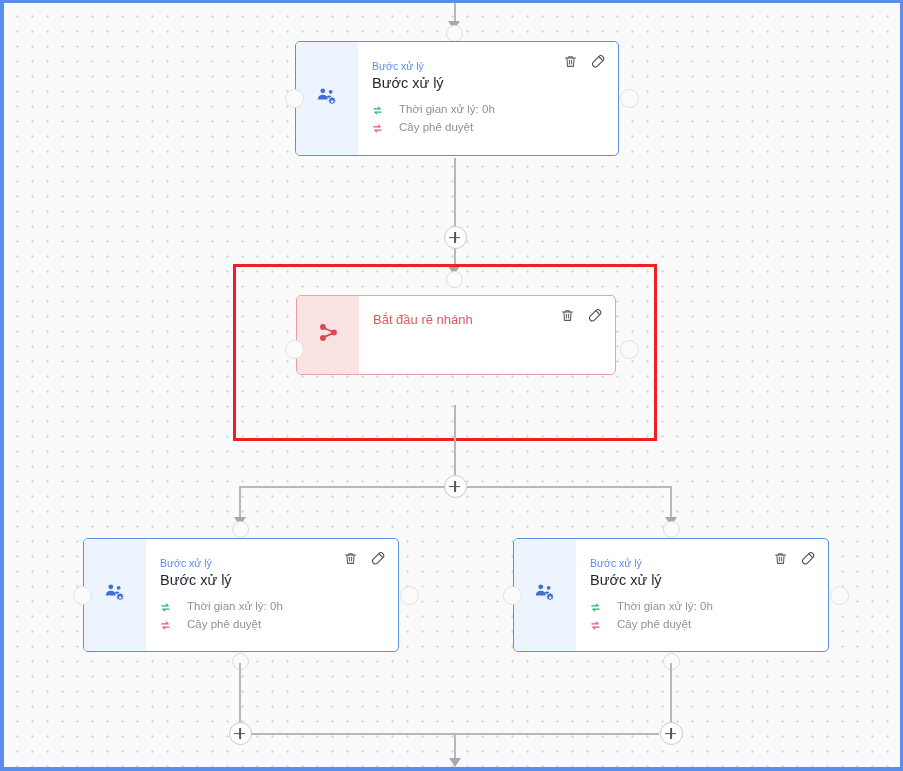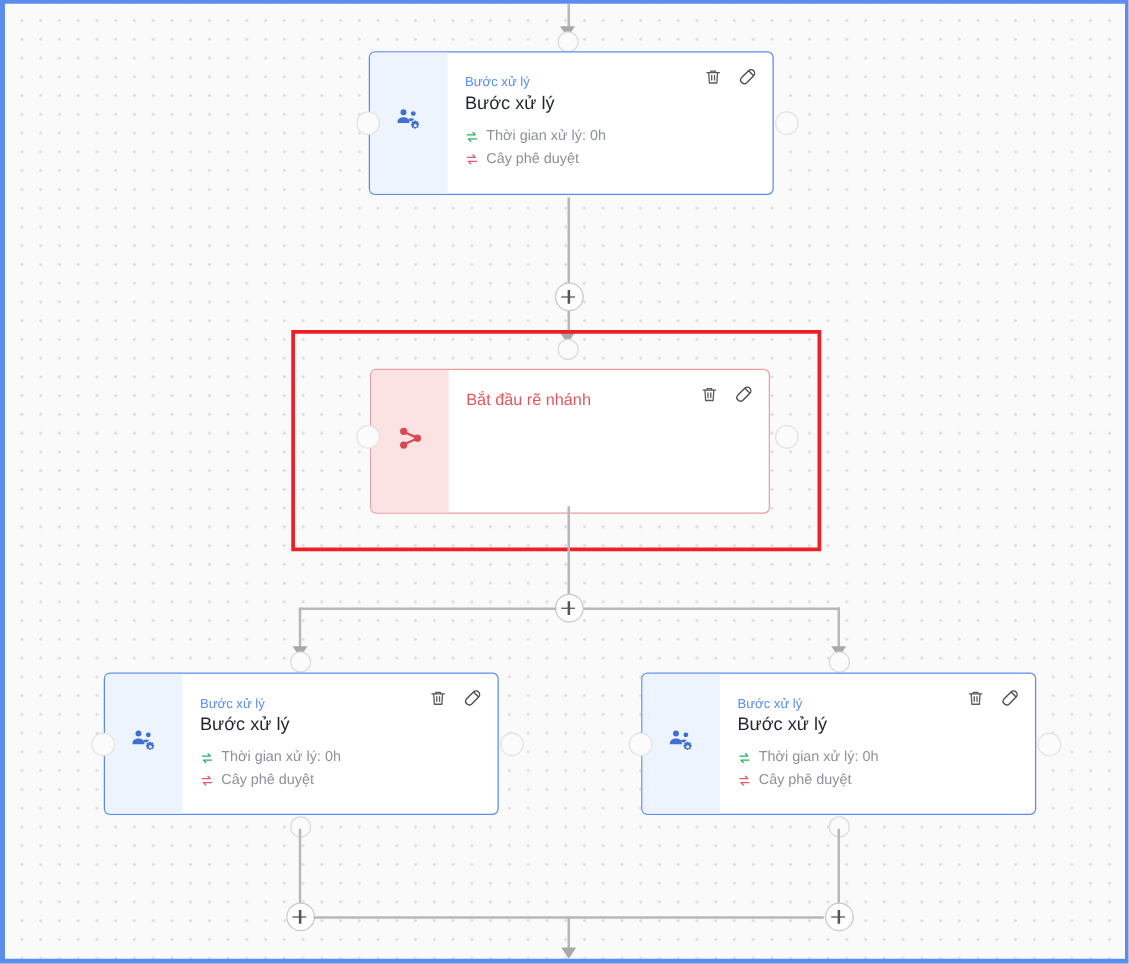--- a/index.html
+++ b/index.html
@@ -143,21 +143,21 @@
   }
   .node-title {
     font-size: 14.5px;
     color: #1f2430;
     line-height: 1.3;
     margin-bottom: 8px;
   }
   .node-meta-row {
     display: flex;
     align-items: center;
-    gap: 6px;
+    gap: 16px;
     font-size: 11.5px;
     color: #8d9299;
     line-height: 1.55;
   }
   .meta-icon { width: 11px; height: 11px; display: block; flex: 0 0 auto; }
 
   .node.red .node-body { padding: 16px 16px 14px 14px; }
   .red-title {
     font-size: 13px;
     color: #e2575f;
@@ -241,21 +241,21 @@
     </div>
   </div>
   <div class="port-side" style="left:281px; top:86px;"></div>
   <div class="port-side" style="left:616px; top:86px;"></div>
 
   <div class="edge-v" style="left:450px; top:155px; height:110px;"></div>
   <div class="plus-btn" style="left:439.5px; top:223px;"></div>
   <div class="arrow-down" style="left:444px; top:263px;"></div>
   <div class="port" style="left:441.5px; top:268px;"></div>
 
-  <div class="node red" style="left:292px; top:292px; width:320px; height:116px;">
+  <div class="node red" style="left:292px; top:292px; width:320px; height:80px;">
     <div class="node-icon-pane">
       <span>
         <svg width="22" height="22" viewBox="0 0 24 24" fill="none" stroke="#d94a52" stroke-width="2" stroke-linecap="round">
           <circle cx="6.5" cy="5.5" r="2.2" fill="#d94a52"></circle>
           <circle cx="6.5" cy="17.5" r="2.2" fill="#d94a52"></circle>
           <circle cx="18.5" cy="11.5" r="2.2" fill="#d94a52"></circle>
           <path d="M8.2 6.8l8.8 3.8"></path>
           <path d="M8.2 16.2l8.8-3.8"></path>
         </svg>
       </span>

